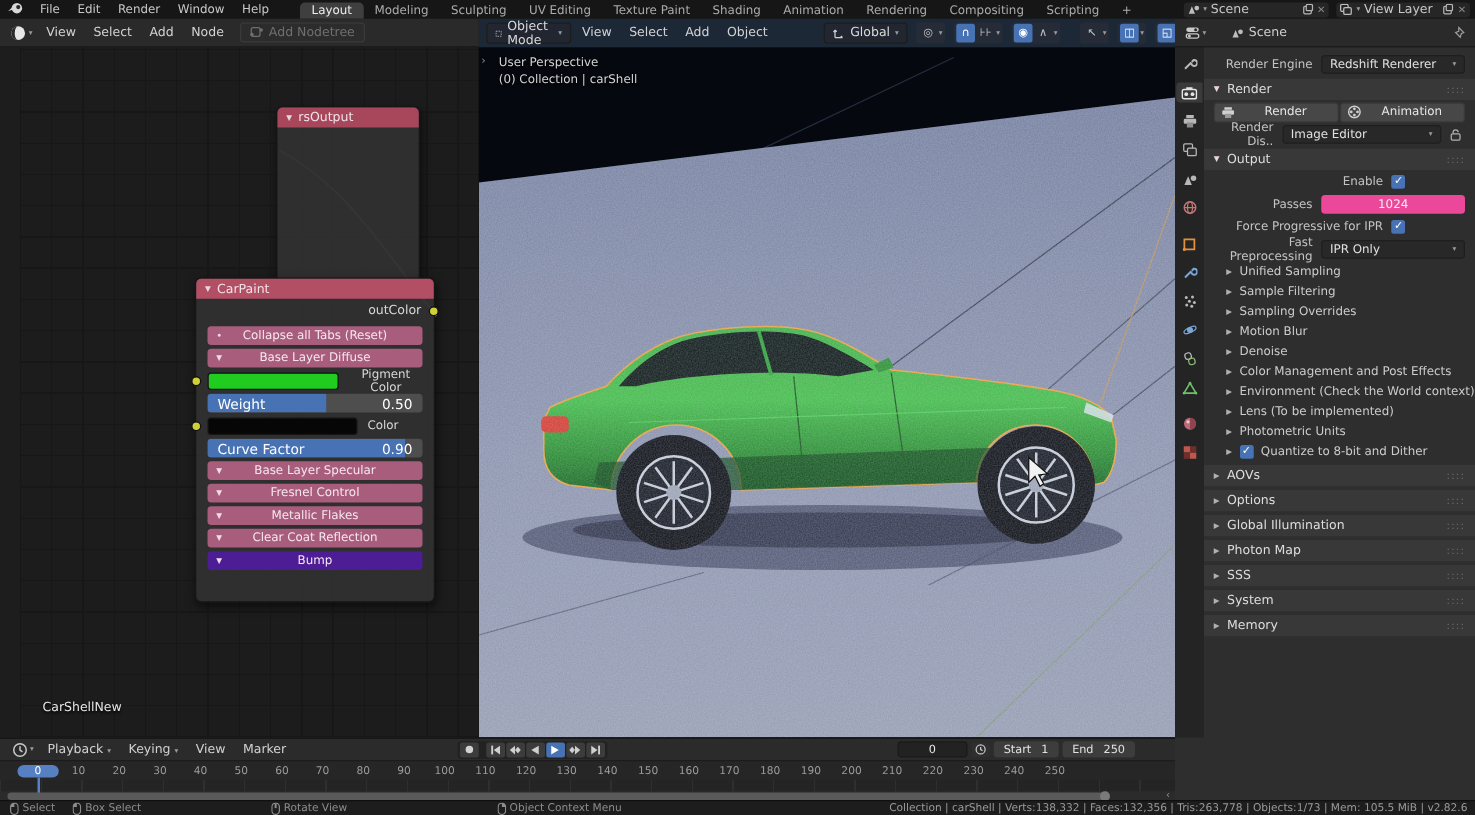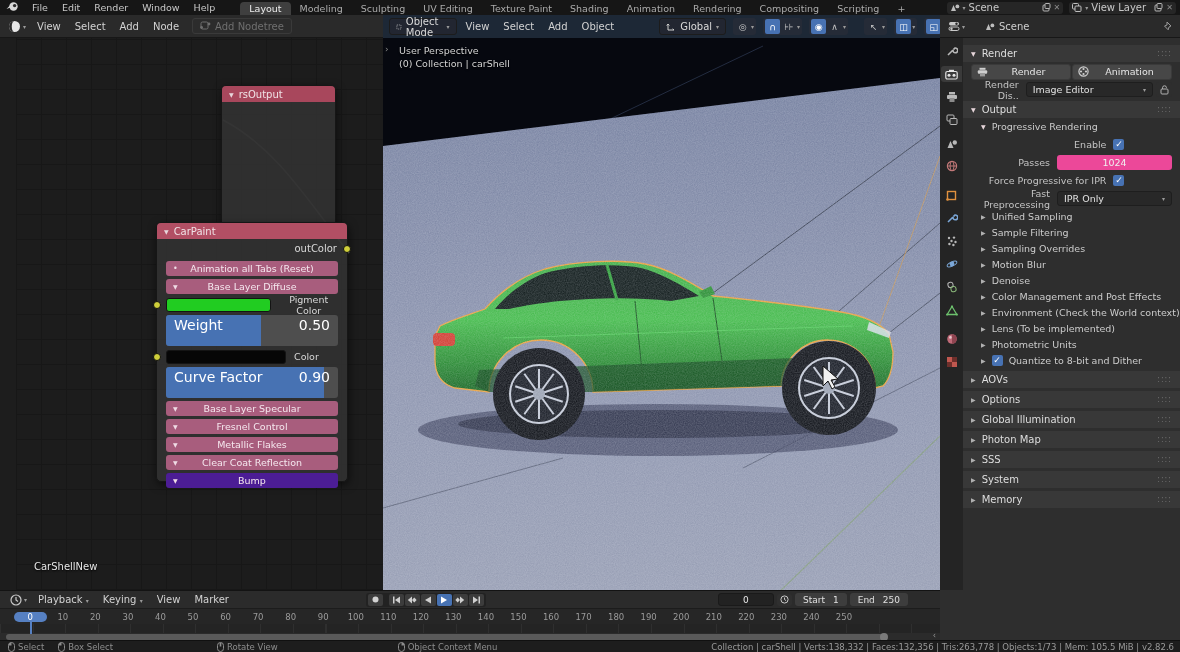--- a/index.html
+++ b/index.html
@@ -38,21 +38,21 @@
     background-image:repeating-linear-gradient(0deg,#171717 0 1px,transparent 1px 25px),
                      repeating-linear-gradient(90deg,#171717 0 1px,transparent 1px 25px); overflow:hidden;text-align:center; }
   .node { position:absolute; background:rgba(48,48,48,.96); border:1px solid #161616; border-radius:5px; box-shadow:1px 3px 8px rgba(0,0,0,.55); }
   .node-hdr { height:16px; border-radius:4px 4px 0 0; display:flex; align-items:center; gap:5px; padding:0 7px; color:#f0e2e6; font-size:10px; }
   .tri { font-size:6px; color:#e8d7dc; }
   .n-row { position:relative; height:19px; display:flex; align-items:center; padding:0 10px; color:#d8d8d8; font-size:10px; }
   .socket { position:absolute; width:8px; height:8px; border-radius:50%; border:1px solid #101010; }
   .sock-green { background:#63c763; } .sock-yellow { background:#cfcf3a; }
   .pinkbtn { position:relative; height:15px; margin:3px 9px; border-radius:3px; display:flex; align-items:center; justify-content:center; color:#f5e7ee; font-size:9.5px; }
   .pinkbtn .tri { position:absolute; left:7px; color:#f0dde6; }
-  .slider { position:relative; height:31px; margin:3px 9px; border-radius:3px; background:#4e4e4e; overflow:hidden; color:#fff; font-size:14px; }
+  .slider { position:relative; height:15px; margin:3px 9px; border-radius:3px; background:#4e4e4e; overflow:hidden; color:#fff; font-size:11px; }
   .slider .fill { position:absolute; left:0; top:0; bottom:0; }
   .slider .lab { position:absolute; left:8px; top:2px; } .slider .val { position:absolute; right:8px; top:2px; }
   .swrow { display:flex; align-items:center; gap:8px; height:15px; margin:3px 9px; font-size:9.5px; color:#d8d8d8; }
   .swatch { width:120px; height:14px; border-radius:3px; border:1px solid #141414; }
   .tree-name { position:absolute; left:18px; bottom:18px; color:#e6e6e6; font-size:10px; text-shadow:0 1px 2px #000; }
 
   
   #viewport { left:383px; top:38px; width:557px; height:552px; background:#05070d; overflow:hidden; }
   .vp-overlay { position:absolute; left:16px; top:6px; color:#d4d4d4; font-size:9.5px; line-height:13px; text-shadow:0 1px 2px #000; }
   .vp-chev { position:absolute; left:2px; top:6px; color:#8a8a8a; font-size:9px; }
@@ -285,21 +285,21 @@
     <div class="node-hdr" style="background:#b24f64">
       <span class="tri">▼</span>
       <span>CarPaint</span>
     </div>
     <div class="n-row" style="justify-content:flex-end">
       <span>outColor</span>
       <span class="socket sock-yellow" style="right:-4px;top:6px;left:auto"></span>
     </div>
     <div class="pinkbtn" style="background:#a85d7d">
       <span class="tri" style="font-size:8px">•</span>
-      <span>Animation all Tabs (Reset)</span>
+      <span>Collapse all Tabs (Reset)</span>
     </div>
     <div class="pinkbtn" style="background:#a85d7d">
       <span class="tri">▼</span>
       <span>Base Layer Diffuse</span>
     </div>
     <div class="swrow">
       <span class="socket sock-yellow" style="left:-4px;margin-top:0"></span>
       <span class="swatch" style="background:#21cc21"></span>
       <span>Pigment Color</span>
     </div>
@@ -539,20 +539,27 @@
       <svg width="12" height="12" viewBox="0 0 12 12">
         <rect x="1" y="1" width="5" height="5" fill="#c0574f"></rect>
         <rect x="6" y="6" width="5" height="5" fill="#c0574f"></rect>
         <rect x="6" y="1" width="5" height="5" fill="#6e2f2b"></rect>
         <rect x="1" y="6" width="5" height="5" fill="#6e2f2b"></rect>
       </svg>
     </span>
 </div>
 
 <div id="props" class="abs">
+  <div class="prow">
+    <span class="plabel">Render Engine</span>
+    <span class="select">
+      <span>Redshift Renderer</span>
+      <span class="chev">▾</span>
+    </span>
+  </div>
 
   <div class="panel-hdr">
     <span class="tri">▼</span>
     <span>Render</span>
     <span class="grip">::::</span>
   </div>
   <div class="prow" style="padding-left:8px">
     <span class="twinbtn">
       <span class="bigbtn">
         <svg width="11" height="10" viewBox="0 0 11 10">
@@ -585,24 +592,20 @@
           <rect x="1" y="4" width="7" height="5" rx="1" fill="none" stroke="#b0b0b0"></rect>
           <path d="M2.5 4 V2.8 A2 2 0 0 1 6.5 2.8" fill="none" stroke="#b0b0b0"></path>
         </svg>
     </span>
   </div>
 
   <div class="panel-hdr">
     <span class="tri">▼</span>
     <span>Output</span>
     <span class="grip">::::</span>
-  </div>
-  <div class="subpanel" style="height:17px">
-    <span class="tri">▼</span>
-    <span>Progressive Rendering</span>
   </div>
   <div class="prow">
     <span class="plabel" style="width:72%">Enable</span>
     <span class="checkbox">✓</span>
   </div>
   <div class="prow">
     <span class="plabel">Passes</span>
     <span class="valuebox">
         <span>1024</span>
       </span>

